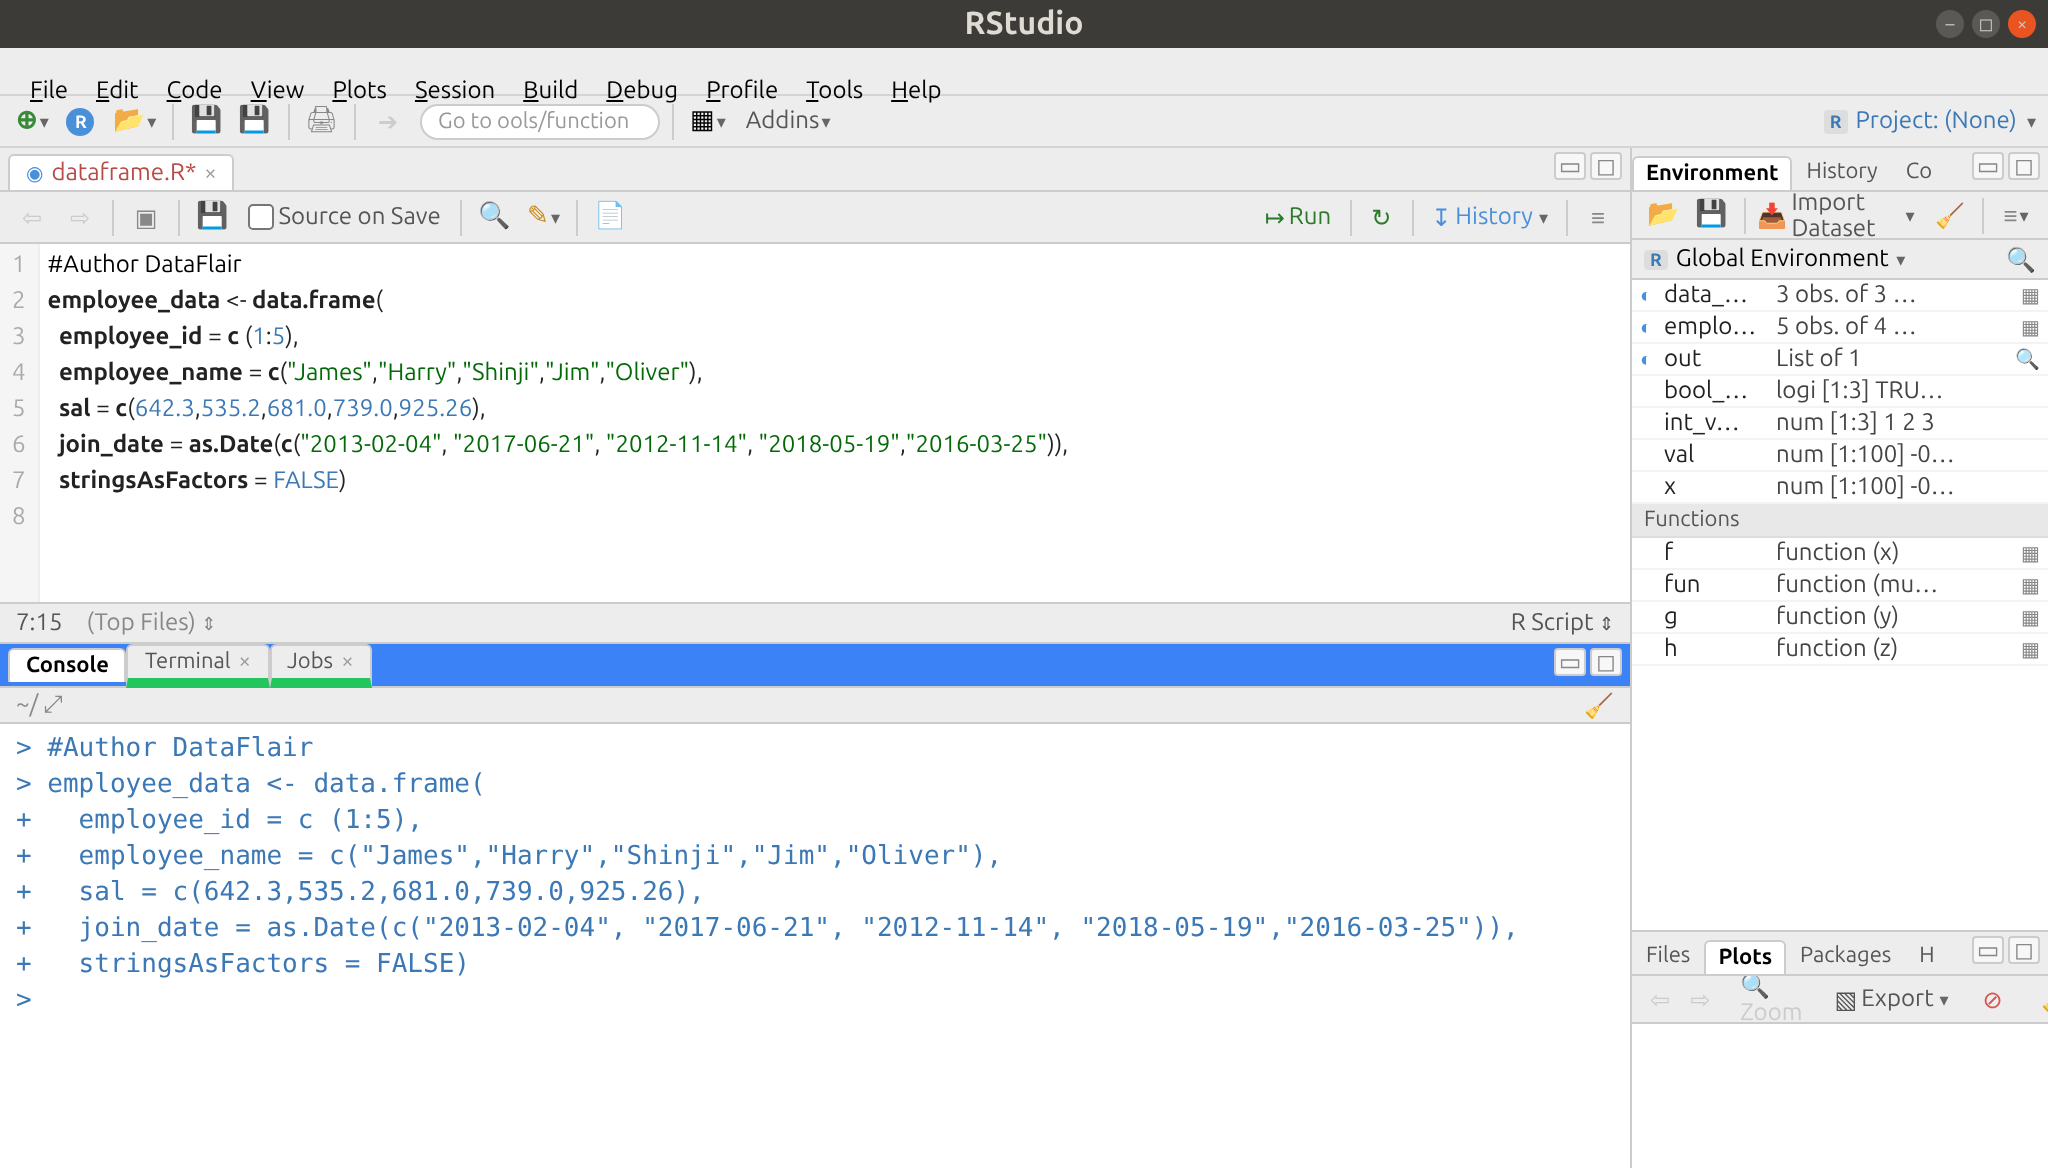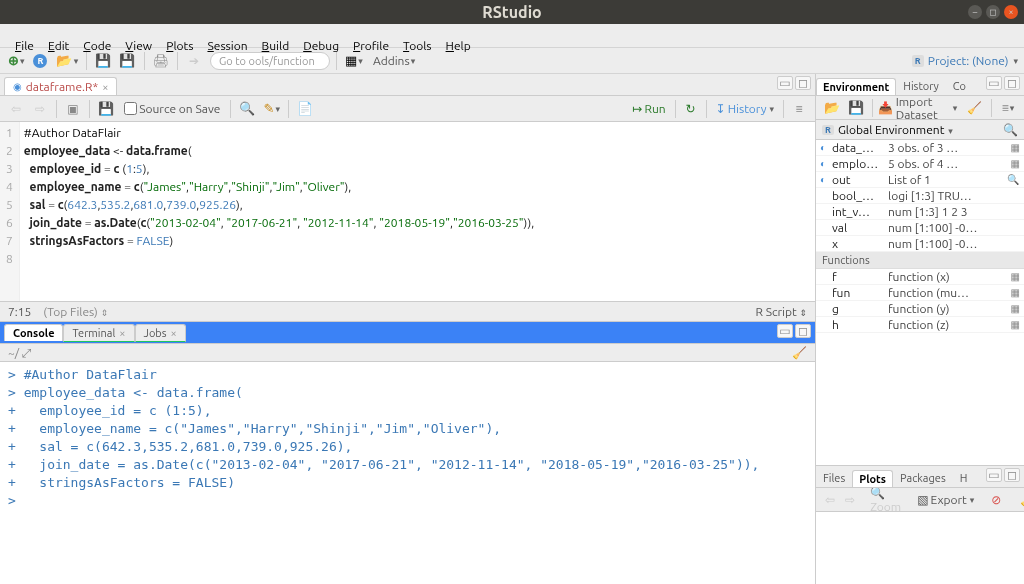--- a/index.html
+++ b/index.html
@@ -64,21 +64,21 @@
 .c-str { color: #036a07; }
 .c-kw { color: #3b78b5; }
 
 .statusbar { background: #ededed; height: 20px; border-top: 1px solid #ccc; display: flex; align-items: center; padding: 0 8px; font-size: 11px; color: #555; }
 .statusbar .right { margin-left: auto; display: flex; align-items: center; gap: 4px; }
 
 
 .console-pane { height: 262px; display: flex; flex-direction: column; }
 .console-tabs { background: #3b82f6; height: 22px; display: flex; align-items: center; border-bottom: 1px solid #ccc; padding-left: 4px; position: relative; }
 .console-tabs .tab.active { background: #fff; font-weight: bold; }
-.console-tabs .tab.inactive { background: #ededed; border-bottom: 1px solid #22c55e; color: #555; }
+.console-tabs .tab.inactive { background: #ededed; border-bottom: 5px solid #22c55e; color: #555; }
 .console-info { background: #ededed; height: 18px; border-bottom: 1px solid #ccc; padding: 0 8px; font-size: 11px; color: #888; display: flex; align-items: center; }
 .console-body { flex: 1; background: #fff; font-family: "DejaVu Sans Mono", Consolas, monospace; font-size: 13px; padding: 4px 8px; overflow: auto; white-space: pre; color: #3b78b5; line-height: 18px; }
 
 
 .env-pane { flex: 1; display: flex; flex-direction: column; border-bottom: 1px solid #ccc; min-height: 0; }
 .env-tabs { background: #ededed; height: 22px; display: flex; align-items: flex-end; border-bottom: 1px solid #ccc; position: relative; }
 .env-tabs .tab { padding: 2px 6px; font-size: 11px; margin-top: 24px; }
 .env-tabs .tab.active { background: #fff; font-weight: bold; }
 .env-tabs .tab.inactive { background: #ededed; border: 1px solid transparent; color: #555; }
 .env-toolbar { background: #ededed; height: 24px; display: flex; align-items: center; padding: 0 6px; gap: 4px; border-bottom: 1px solid #ccc; font-size: 11px; }

